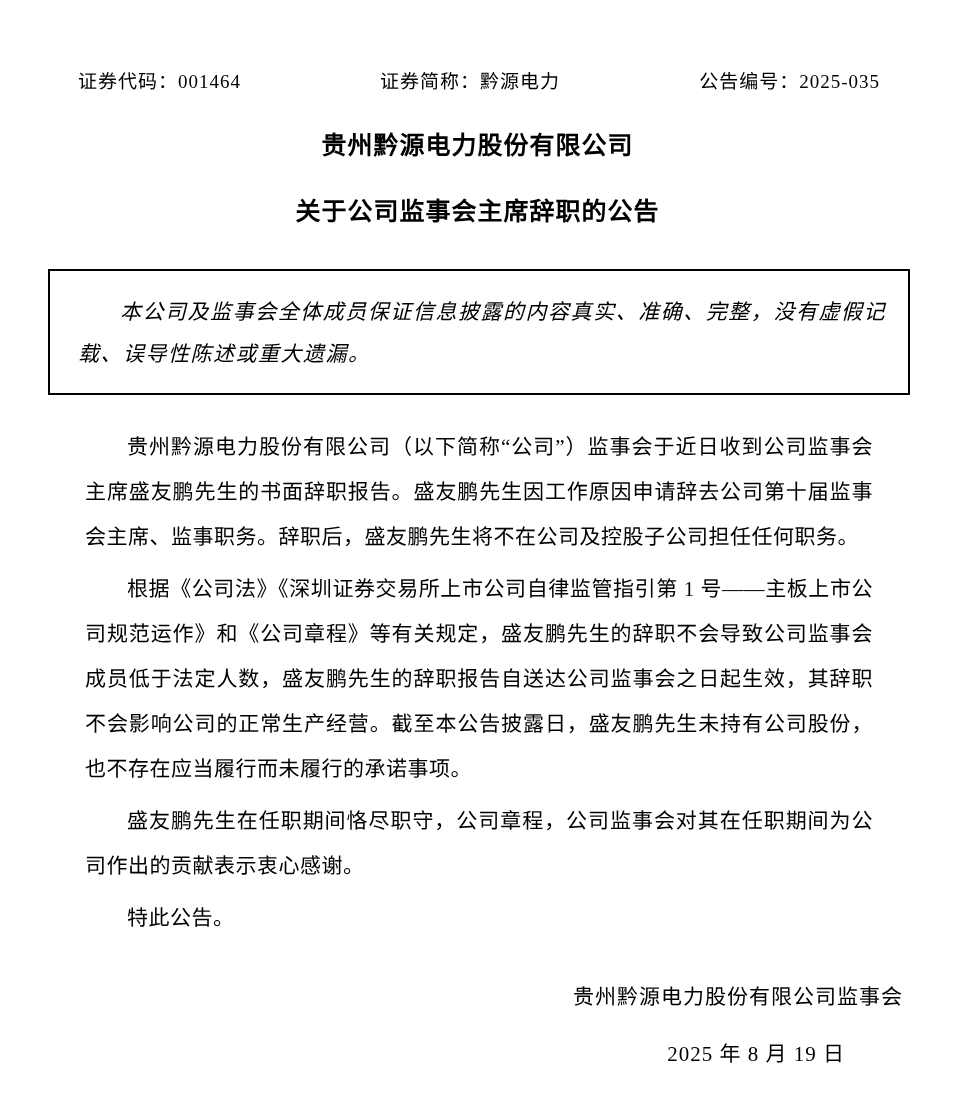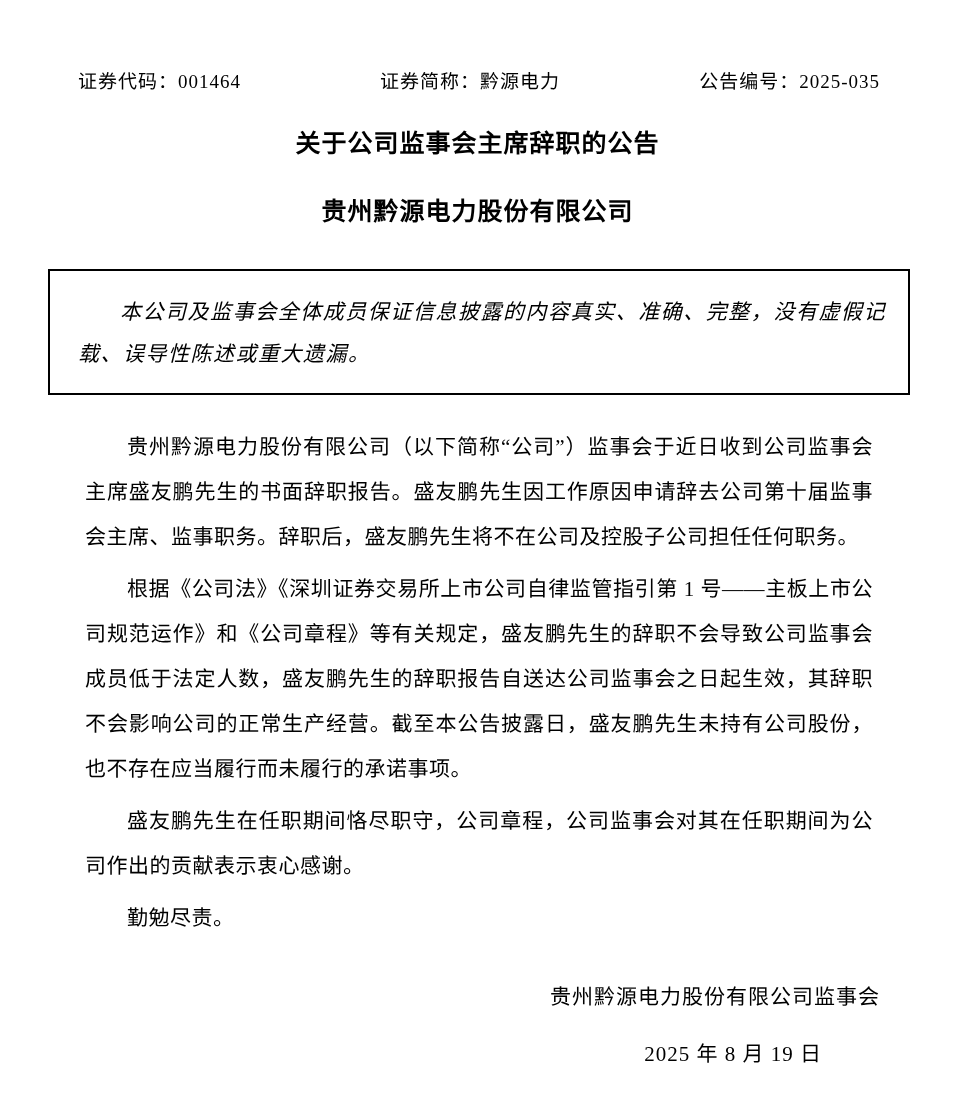--- a/index.html
+++ b/index.html
@@ -54,21 +54,21 @@
     text-align: justify;
   }
   .content p {
     text-indent: 2em;
     margin: 7px;
     letter-spacing: 0.5px;
   }
   
   .signature-block {
     margin-top: 34px;
-    padding-right: 75px;
+    padding-right: 52px;
     font-size: 21px;
     line-height: 45px;
   }
   .signature-name {
     text-align: right;
     letter-spacing: 1px;
   }
   .signature-date {
     text-align: right;
     padding-right: 58px;
@@ -80,32 +80,32 @@
 <body>
 
 <div class="page">
 
   <div class="header-row">
     <span>证券代码：001464</span>
     <span>证券简称：黔源电力</span>
     <span>公告编号：2025-035</span>
   </div>
 
+  <div class="doc-title first">贵州黔源电力股份有限公司</div>
   <div class="doc-title second">关于公司监事会主席辞职的公告</div>
-  <div class="doc-title first">贵州黔源电力股份有限公司</div>
 
   <div class="statement-box">
     <span>本公司及监事会全体成员保证信息披露的内容真实、准确、完整，没有虚假记载、误导性陈述或重大遗漏。</span>
   </div>
 
   <div class="content">
     <p>贵州黔源电力股份有限公司（以下简称“公司”）监事会于近日收到公司监事会主席盛友鹏先生的书面辞职报告。盛友鹏先生因工作原因申请辞去公司第十届监事会主席、监事职务。辞职后，盛友鹏先生将不在公司及控股子公司担任任何职务。</p>
     <p>根据《公司法》《深圳证券交易所上市公司自律监管指引第 1 号——主板上市公司规范运作》和《公司章程》等有关规定，盛友鹏先生的辞职不会导致公司监事会成员低于法定人数，盛友鹏先生的辞职报告自送达公司监事会之日起生效，其辞职不会影响公司的正常生产经营。截至本公告披露日，盛友鹏先生未持有公司股份，也不存在应当履行而未履行的承诺事项。</p>
     <p>盛友鹏先生在任职期间恪尽职守，公司章程，公司监事会对其在任职期间为公司作出的贡献表示衷心感谢。</p>
-    <p>勤勉尽责。</p>
+    <p>特此公告。</p>
   </div>
 
   <div class="signature-block">
     <div class="signature-name">贵州黔源电力股份有限公司监事会</div>
     <div class="signature-date">2025 年 8 月 19 日</div>
   </div>
 
 </div>
 
 </body></html>

